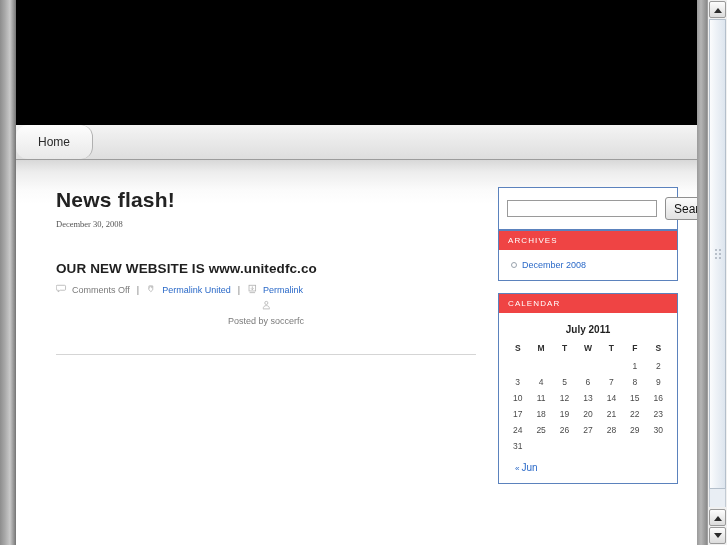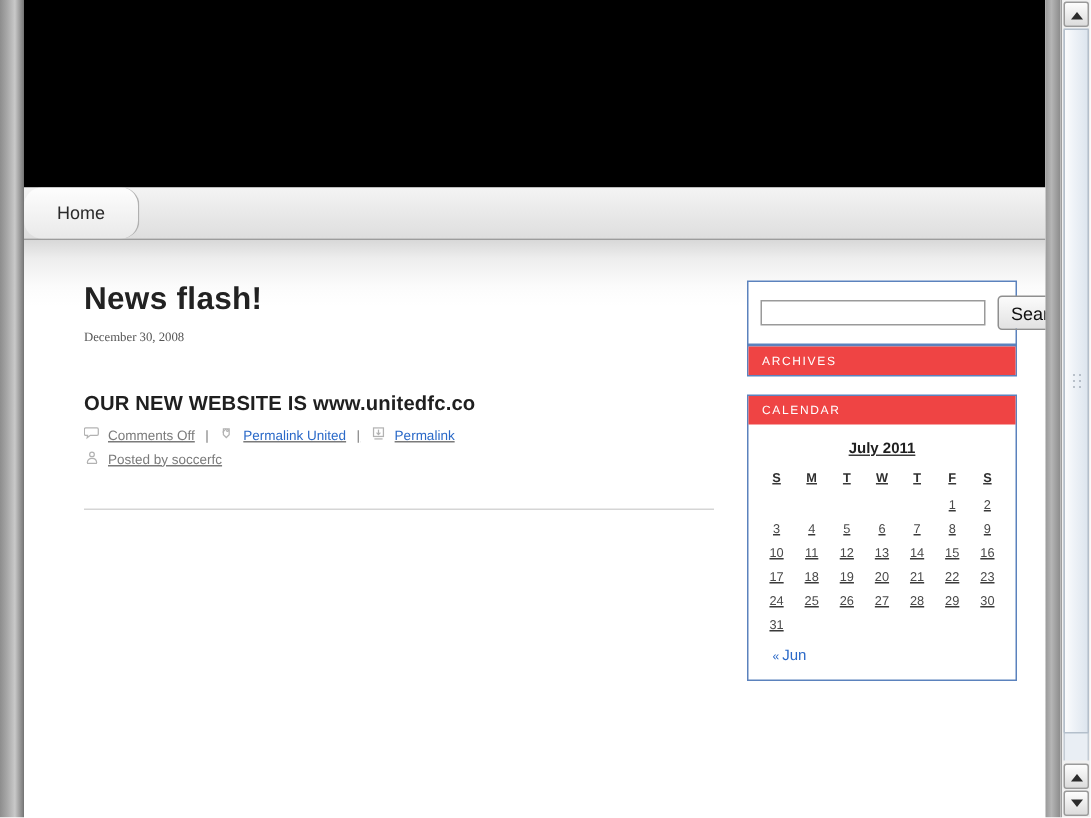--- a/index.html
+++ b/index.html
@@ -178,23 +178,22 @@
     color: #1f1f1f;
     letter-spacing: .1px;
   }
   .meta-line {
     display: flex;
     align-items: center;
     margin-top: 8px;
     font-size: 9px;
     color: #7a7a7a;
     gap: 5px;
-    text-decoration: underline;
-  }
-  .meta-line.second { margin-top: 5px; }
+  }
+  .meta-line.second { margin-top: 5px; flex-direction: column; }
   .meta-ico {
     display: inline-block;
     width: 11px; height: 11px;
     flex: 0 0 auto;
     opacity: .65;
   }
   .meta-link {
     color: #2a69c8;
     text-decoration: none;
     cursor: pointer;
@@ -289,21 +288,20 @@
     cursor: pointer;
   }
 
   
   #calendar-body { padding: 6px 7px 10px 7px; }
   #calendar-table {
     width: 100%;
     border-collapse: collapse;
     font-size: 8.5px;
     color: #3a3a3a;
-    text-decoration: underline;
   }
   #calendar-table caption {
     font-size: 10px;
     font-weight: bold;
     color: #1f1f1f;
     padding: 5px 0 6px 0;
     text-align: center;
   }
   #calendar-table th {
     font-size: 8.5px;
@@ -403,20 +401,28 @@
 
       <div id="sidebar">
 
         <div id="search-widget">
           <input id="search-input" type="text" placeholder="" style="">
           <button id="search-button">Search</button>
         </div>
 
         <div class="widget">
           <div class="widget-head">ARCHIVES</div>
+          <div class="widget-body">
+            <ul id="archives-list">
+              <li>
+                <span class="bullet-ring"></span>
+                <a href="#">December 2008</a>
+              </li>
+            </ul>
+          </div>
         </div>
 
         <div class="widget">
           <div class="widget-head">CALENDAR</div>
           <div id="calendar-body" class="widget-body">
             <table id="calendar-table">
               <caption>July 2011</caption>
               <thead>
                 <tr id="calendar-head-row">
                     <th>S</th>

